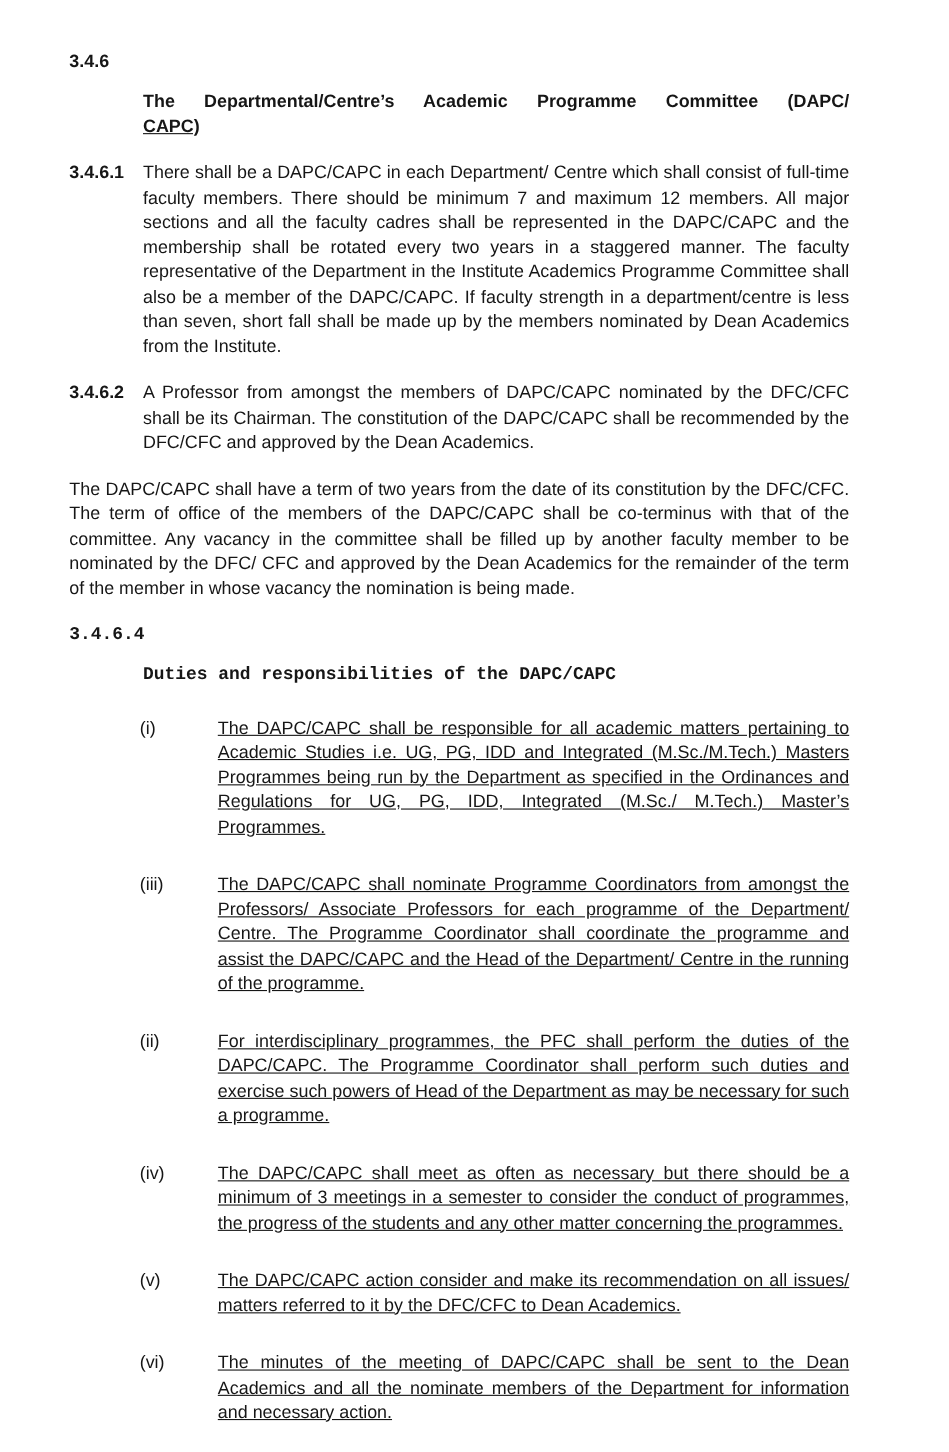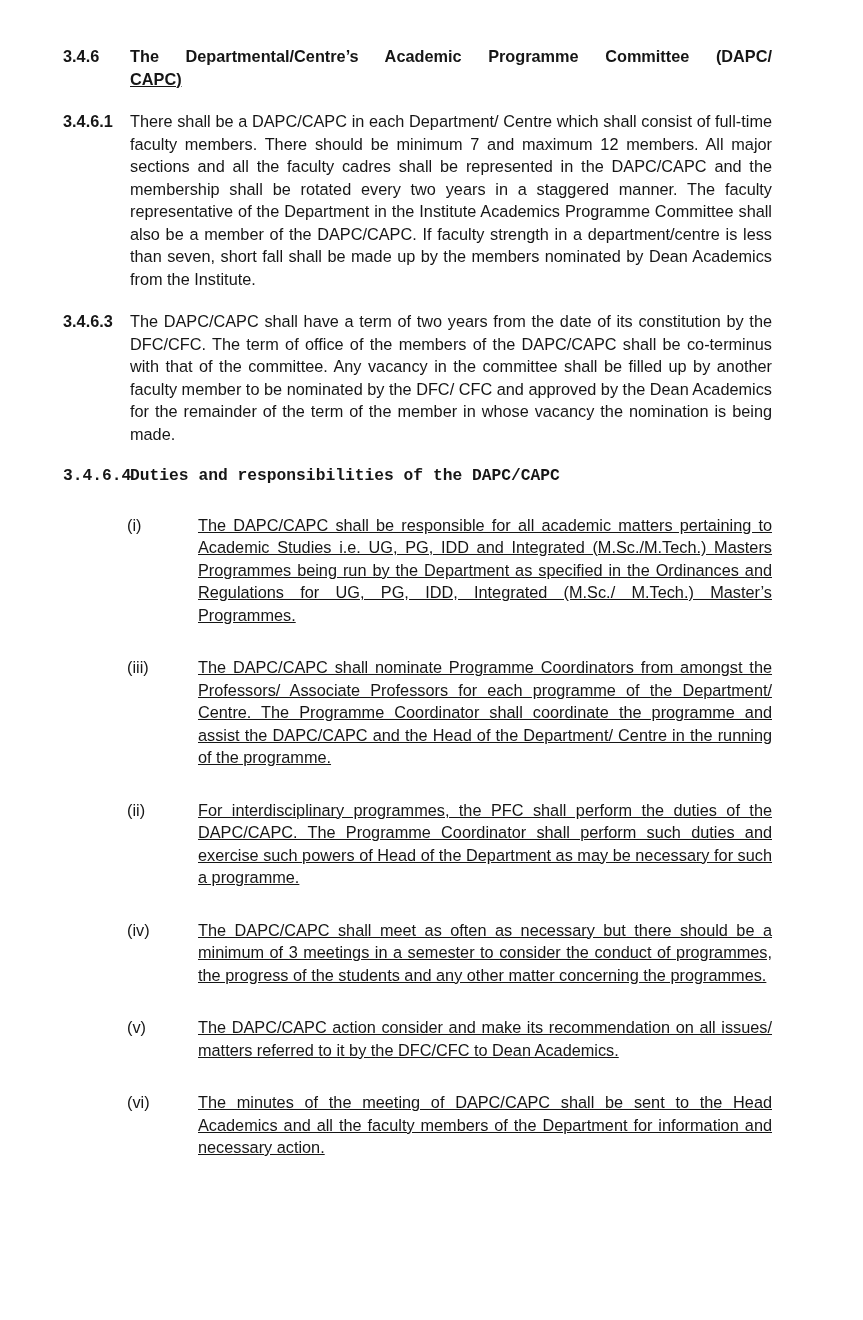--- a/index.html
+++ b/index.html
@@ -32,20 +32,21 @@
     flex-shrink: 0;
     font-weight: 700;
   }
   .row .txt {
     flex: 1;
     text-align: justify;
   }
   .row.heading .txt,
   .row.subheading .txt {
     font-weight: 700;
+    margin-top: 36px;
   }
   .row.subheading {
     margin-bottom: 26px;
     font-family: Liberation Mono, monospace;
   }
   .heading-line1 {
     display: block;
     text-align-last: justify; 
   }
   .heading-line2 {
@@ -83,23 +84,26 @@
       <span class="heading-line1">The Departmental/Centre’s Academic Programme Committee (DAPC/</span>
       <span class="heading-line2">CAPC)</span>
     </div>
   </div>
 
   <div class="row">
     <div class="num">3.4.6.1</div>
     <div class="txt">There shall be a DAPC/CAPC in each Department/ Centre which shall consist of full-time faculty members. There should be minimum 7 and maximum 12 members. All major sections and all the faculty cadres shall be represented in the DAPC/CAPC and the membership shall be rotated every two years in a staggered manner. The faculty representative of the Department in the Institute Academics Programme Committee shall also be a member of the DAPC/CAPC. If faculty strength in a department/centre is less than seven, short fall shall be made up by the members nominated by Dean Academics from the Institute.</div>
   </div>
 
+  <div class="row">
+    <div class="num">3.4.6.2</div>
+    <div class="txt">A Professor from amongst the members of DAPC/CAPC nominated by the DFC/CFC shall be its Chairman. The constitution of the DAPC/CAPC shall be recommended by the DFC/CFC and approved by the Dean Academics.</div>
+  </div>
 
   <div class="row">
-    <div class="num">3.4.6.3</div>
     <div class="txt">The DAPC/CAPC shall have a term of two years from the date of its constitution by the DFC/CFC. The term of office of the members of the DAPC/CAPC shall be co-terminus with that of the committee. Any vacancy in the committee shall be filled up by another faculty member to be nominated by the DFC/ CFC and approved by the Dean Academics for the remainder of the term of the member in whose vacancy the nomination is being made.</div>
   </div>
 
   <div class="row subheading">
     <div class="num">3.4.6.4</div>
     <div class="txt">Duties and responsibilities of the DAPC/CAPC</div>
   </div>
 
   <div class="list">
 
@@ -123,17 +127,17 @@
       <div class="body">The DAPC/CAPC shall meet as often as necessary but there should be a minimum of 3 meetings in a semester to consider the conduct of programmes, the progress of the students and any other matter concerning the programmes.</div>
     </div>
 
     <div class="item">
       <div class="marker">(v)</div>
       <div class="body">The DAPC/CAPC action consider and make its recommendation on all issues/ matters referred to it by the DFC/CFC to Dean Academics.</div>
     </div>
 
     <div class="item">
       <div class="marker">(vi)</div>
-      <div class="body">The minutes of the meeting of DAPC/CAPC shall be sent to the Head Academics and all the faculty members of the Department for information and necessary action.</div>
+      <div class="body">The minutes of the meeting of DAPC/CAPC shall be sent to the Dean Academics and all the nominate members of the Department for information and necessary action.</div>
     </div>
 
   </div>
 </div>
 
 </body></html>

